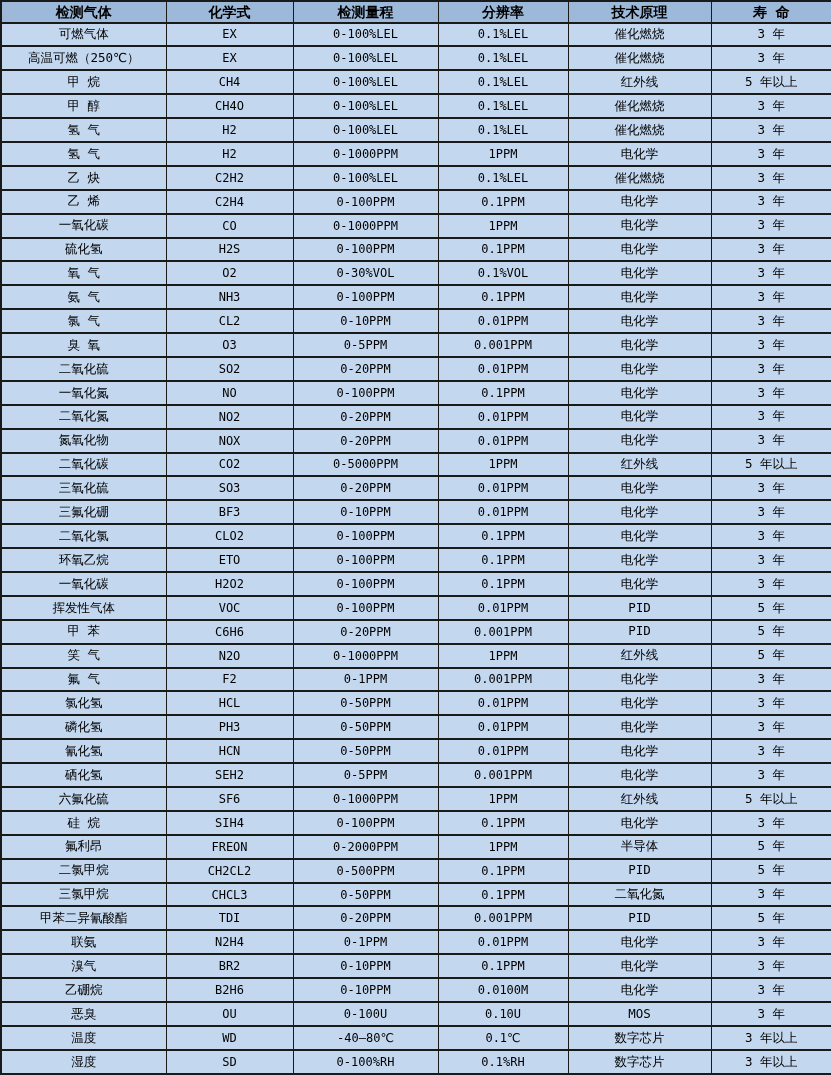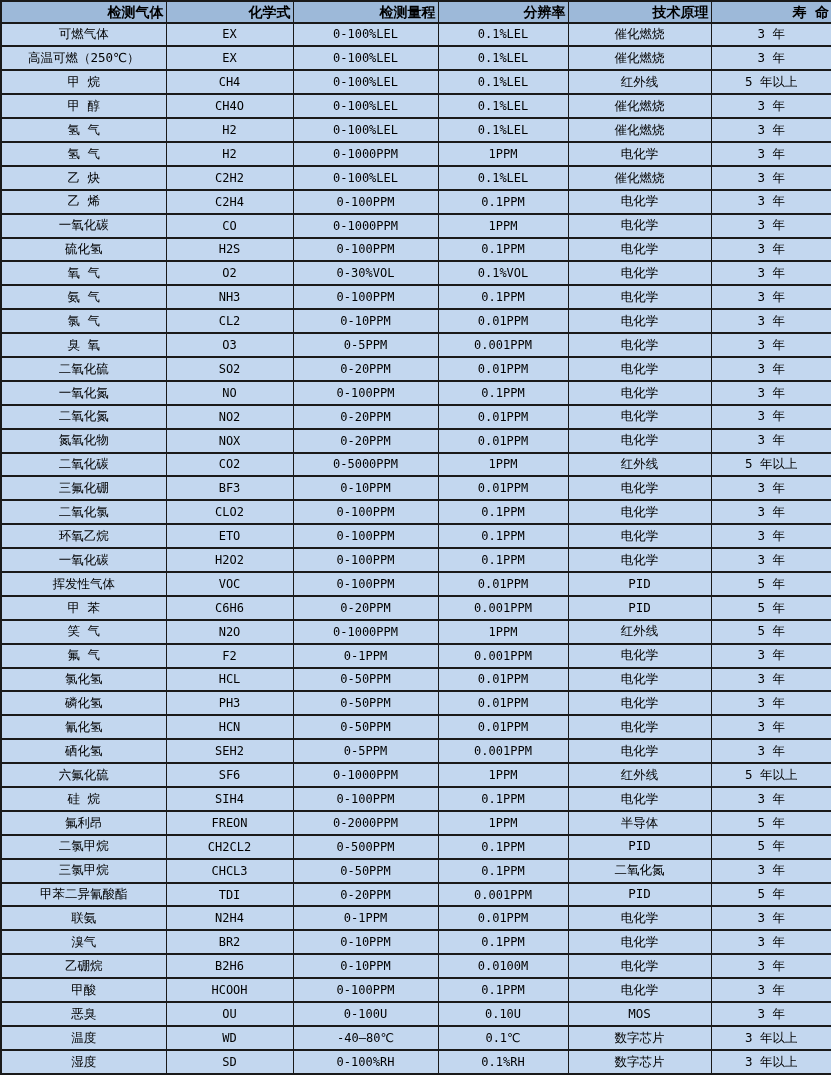--- a/index.html
+++ b/index.html
@@ -25,21 +25,20 @@
     overflow: hidden;
     white-space: nowrap;
     height: 21.5px;
     line-height: 1;
     box-sizing: border-box;
   }
   #spec-table th {
     background: #9db9d9;
     font-size: 14px;
     font-weight: bold;
-    text-align: right;
   }
   #spec-table td {
     background: #c3d7ef;
     font-size: 12px;
   }
   #spec-table {
     border: 2px solid #1a1a1a;
   }
   
   #spec-table td.col-0, #spec-table td.col-4, #spec-table td.col-5 {
@@ -215,20 +214,28 @@
       </tr>
       <tr>
         <td class="col-0">二氧化碳</td>
         <td class="col-1">CO2</td>
         <td class="col-2">0-5000PPM</td>
         <td class="col-3">1PPM</td>
         <td class="col-4">红外线</td>
         <td class="col-5">5 年以上</td>
       </tr>
       <tr>
+        <td class="col-0">三氧化硫</td>
+        <td class="col-1">SO3</td>
+        <td class="col-2">0-20PPM</td>
+        <td class="col-3">0.01PPM</td>
+        <td class="col-4">电化学</td>
+        <td class="col-5">3 年</td>
+      </tr>
+      <tr>
         <td class="col-0">三氟化硼</td>
         <td class="col-1">BF3</td>
         <td class="col-2">0-10PPM</td>
         <td class="col-3">0.01PPM</td>
         <td class="col-4">电化学</td>
         <td class="col-5">3 年</td>
       </tr>
       <tr>
         <td class="col-0">二氧化氯</td>
         <td class="col-1">CLO2</td>
@@ -379,28 +386,20 @@
         <td class="col-2">0-10PPM</td>
         <td class="col-3">0.1PPM</td>
         <td class="col-4">电化学</td>
         <td class="col-5">3 年</td>
       </tr>
       <tr>
         <td class="col-0">乙硼烷</td>
         <td class="col-1">B2H6</td>
         <td class="col-2">0-10PPM</td>
         <td class="col-3">0.0100M</td>
-        <td class="col-4">电化学</td>
-        <td class="col-5">3 年</td>
-      </tr>
-      <tr>
-        <td class="col-0">甲酸</td>
-        <td class="col-1">HCOOH</td>
-        <td class="col-2">0-100PPM</td>
-        <td class="col-3">0.1PPM</td>
         <td class="col-4">电化学</td>
         <td class="col-5">3 年</td>
       </tr>
       <tr>
         <td class="col-0">恶臭</td>
         <td class="col-1">OU</td>
         <td class="col-2">0-100U</td>
         <td class="col-3">0.10U</td>
         <td class="col-4">MOS</td>
         <td class="col-5">3 年</td>

